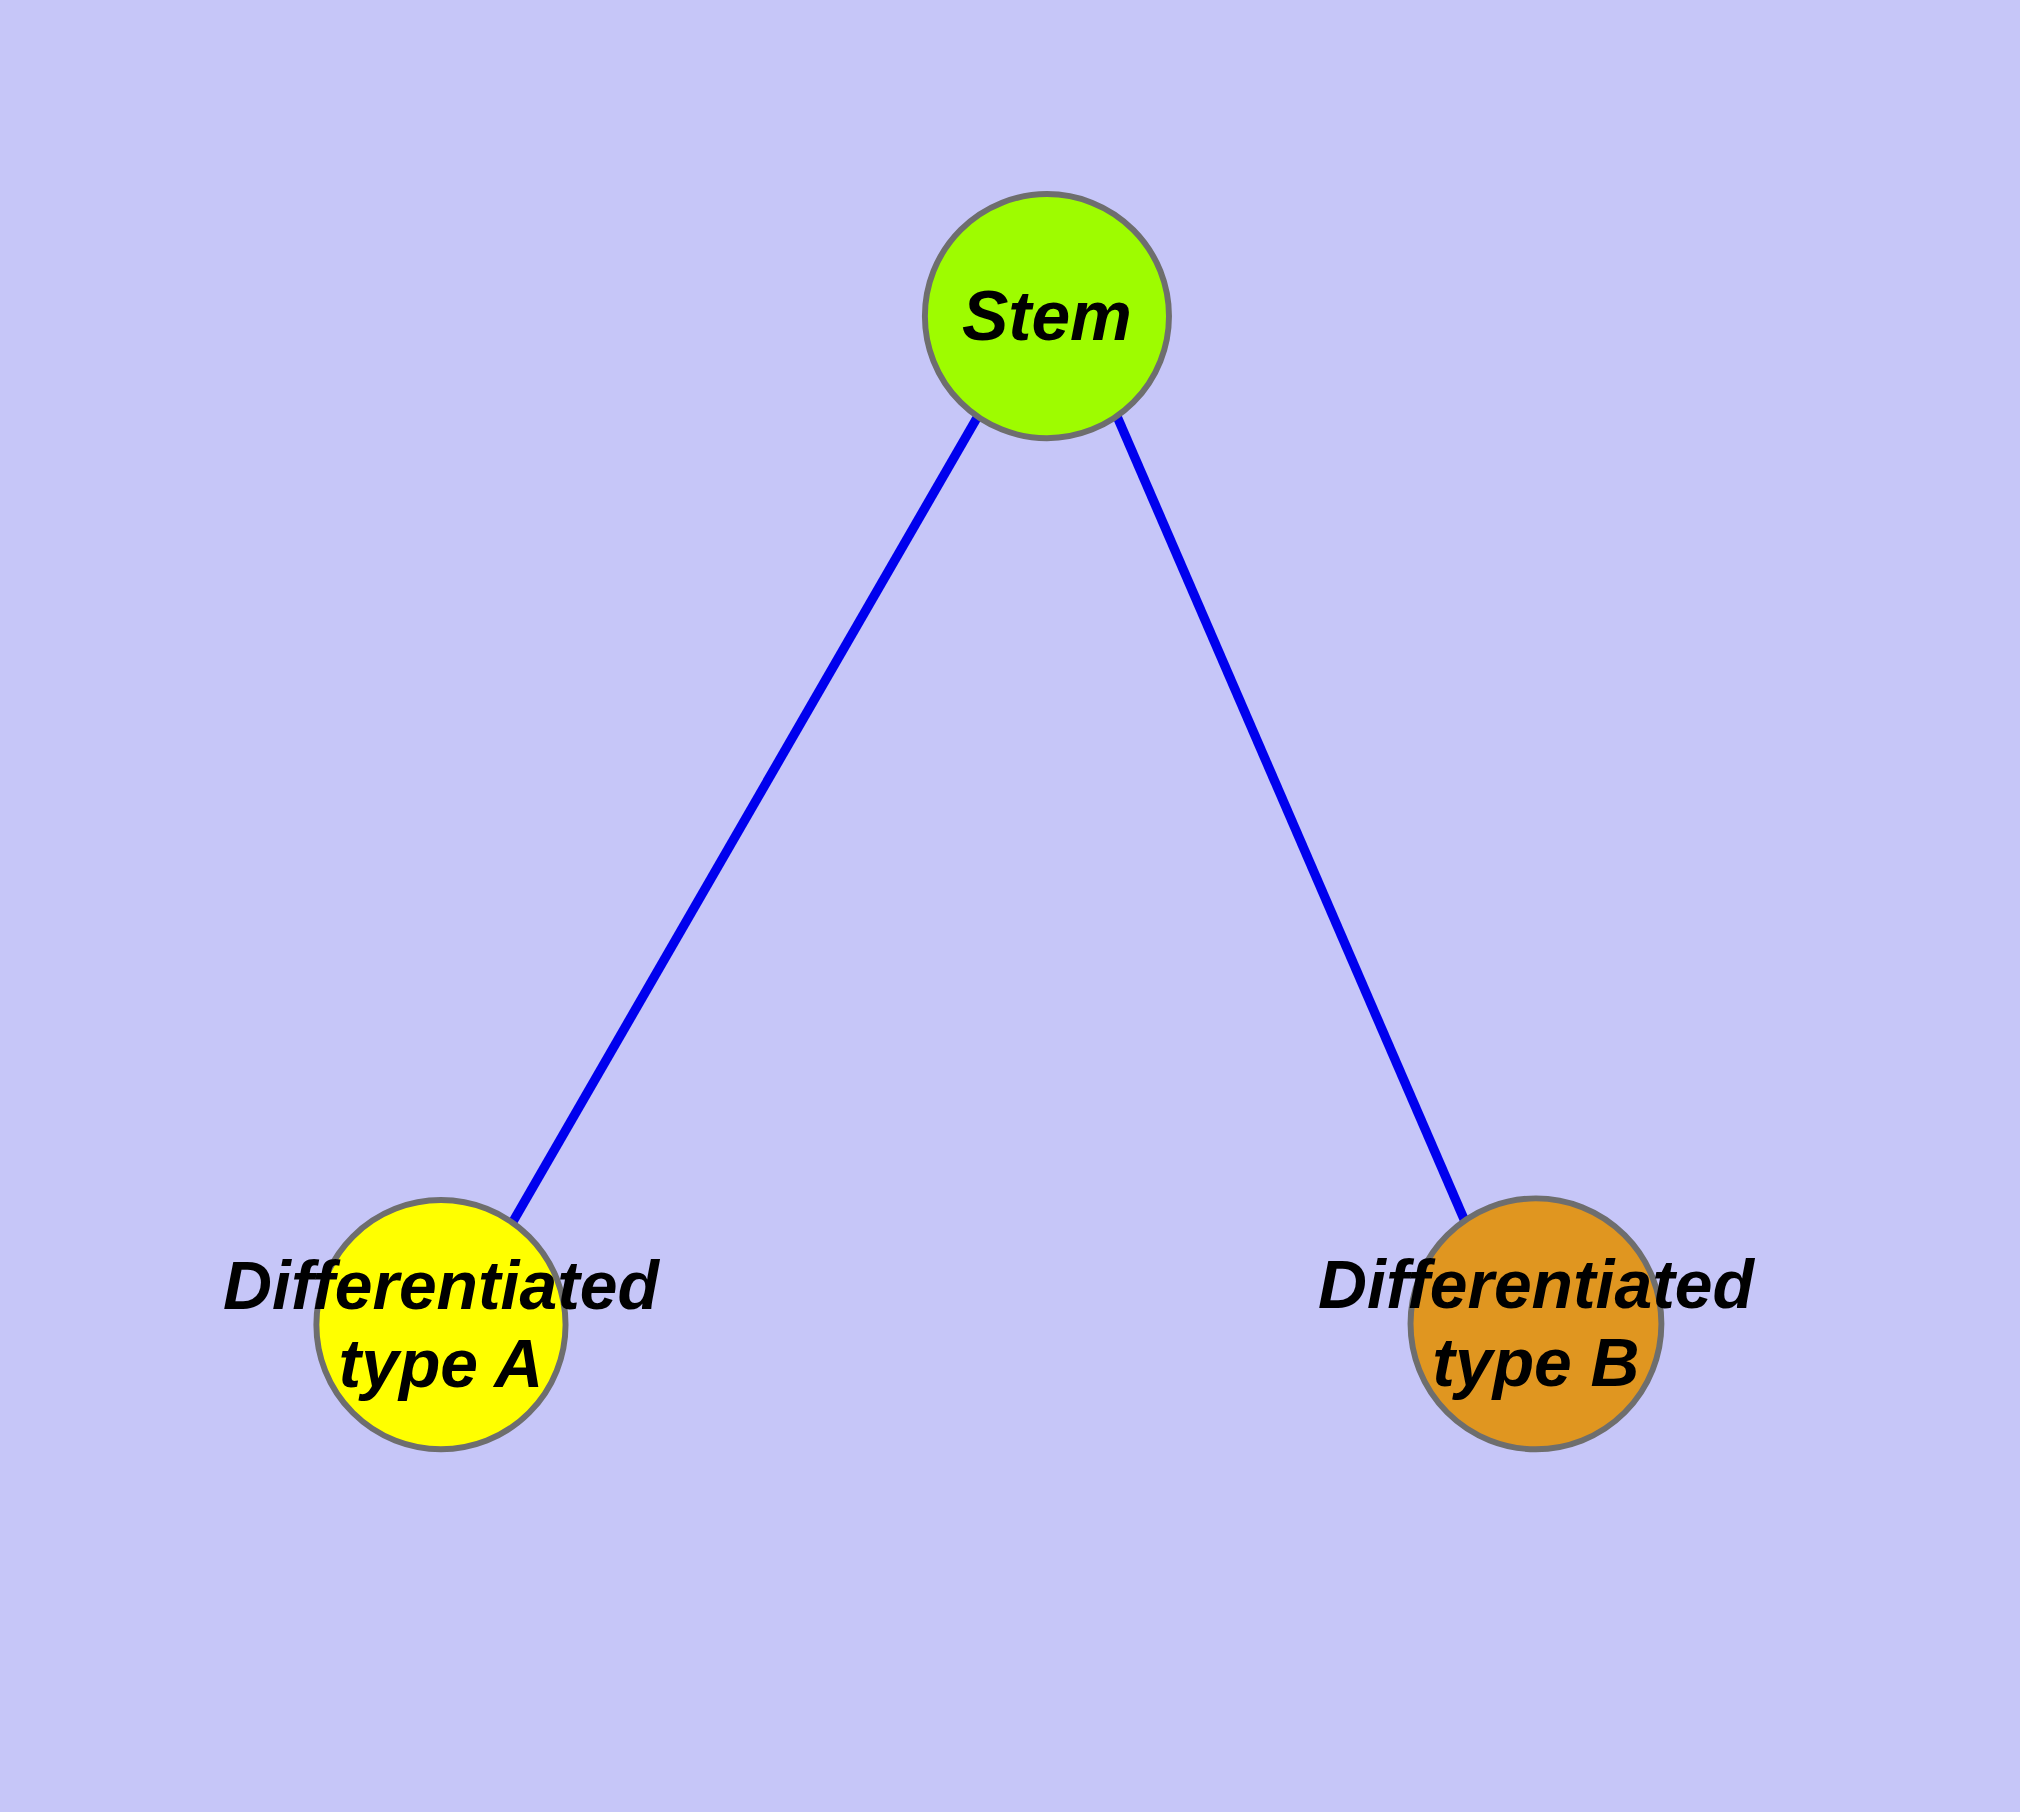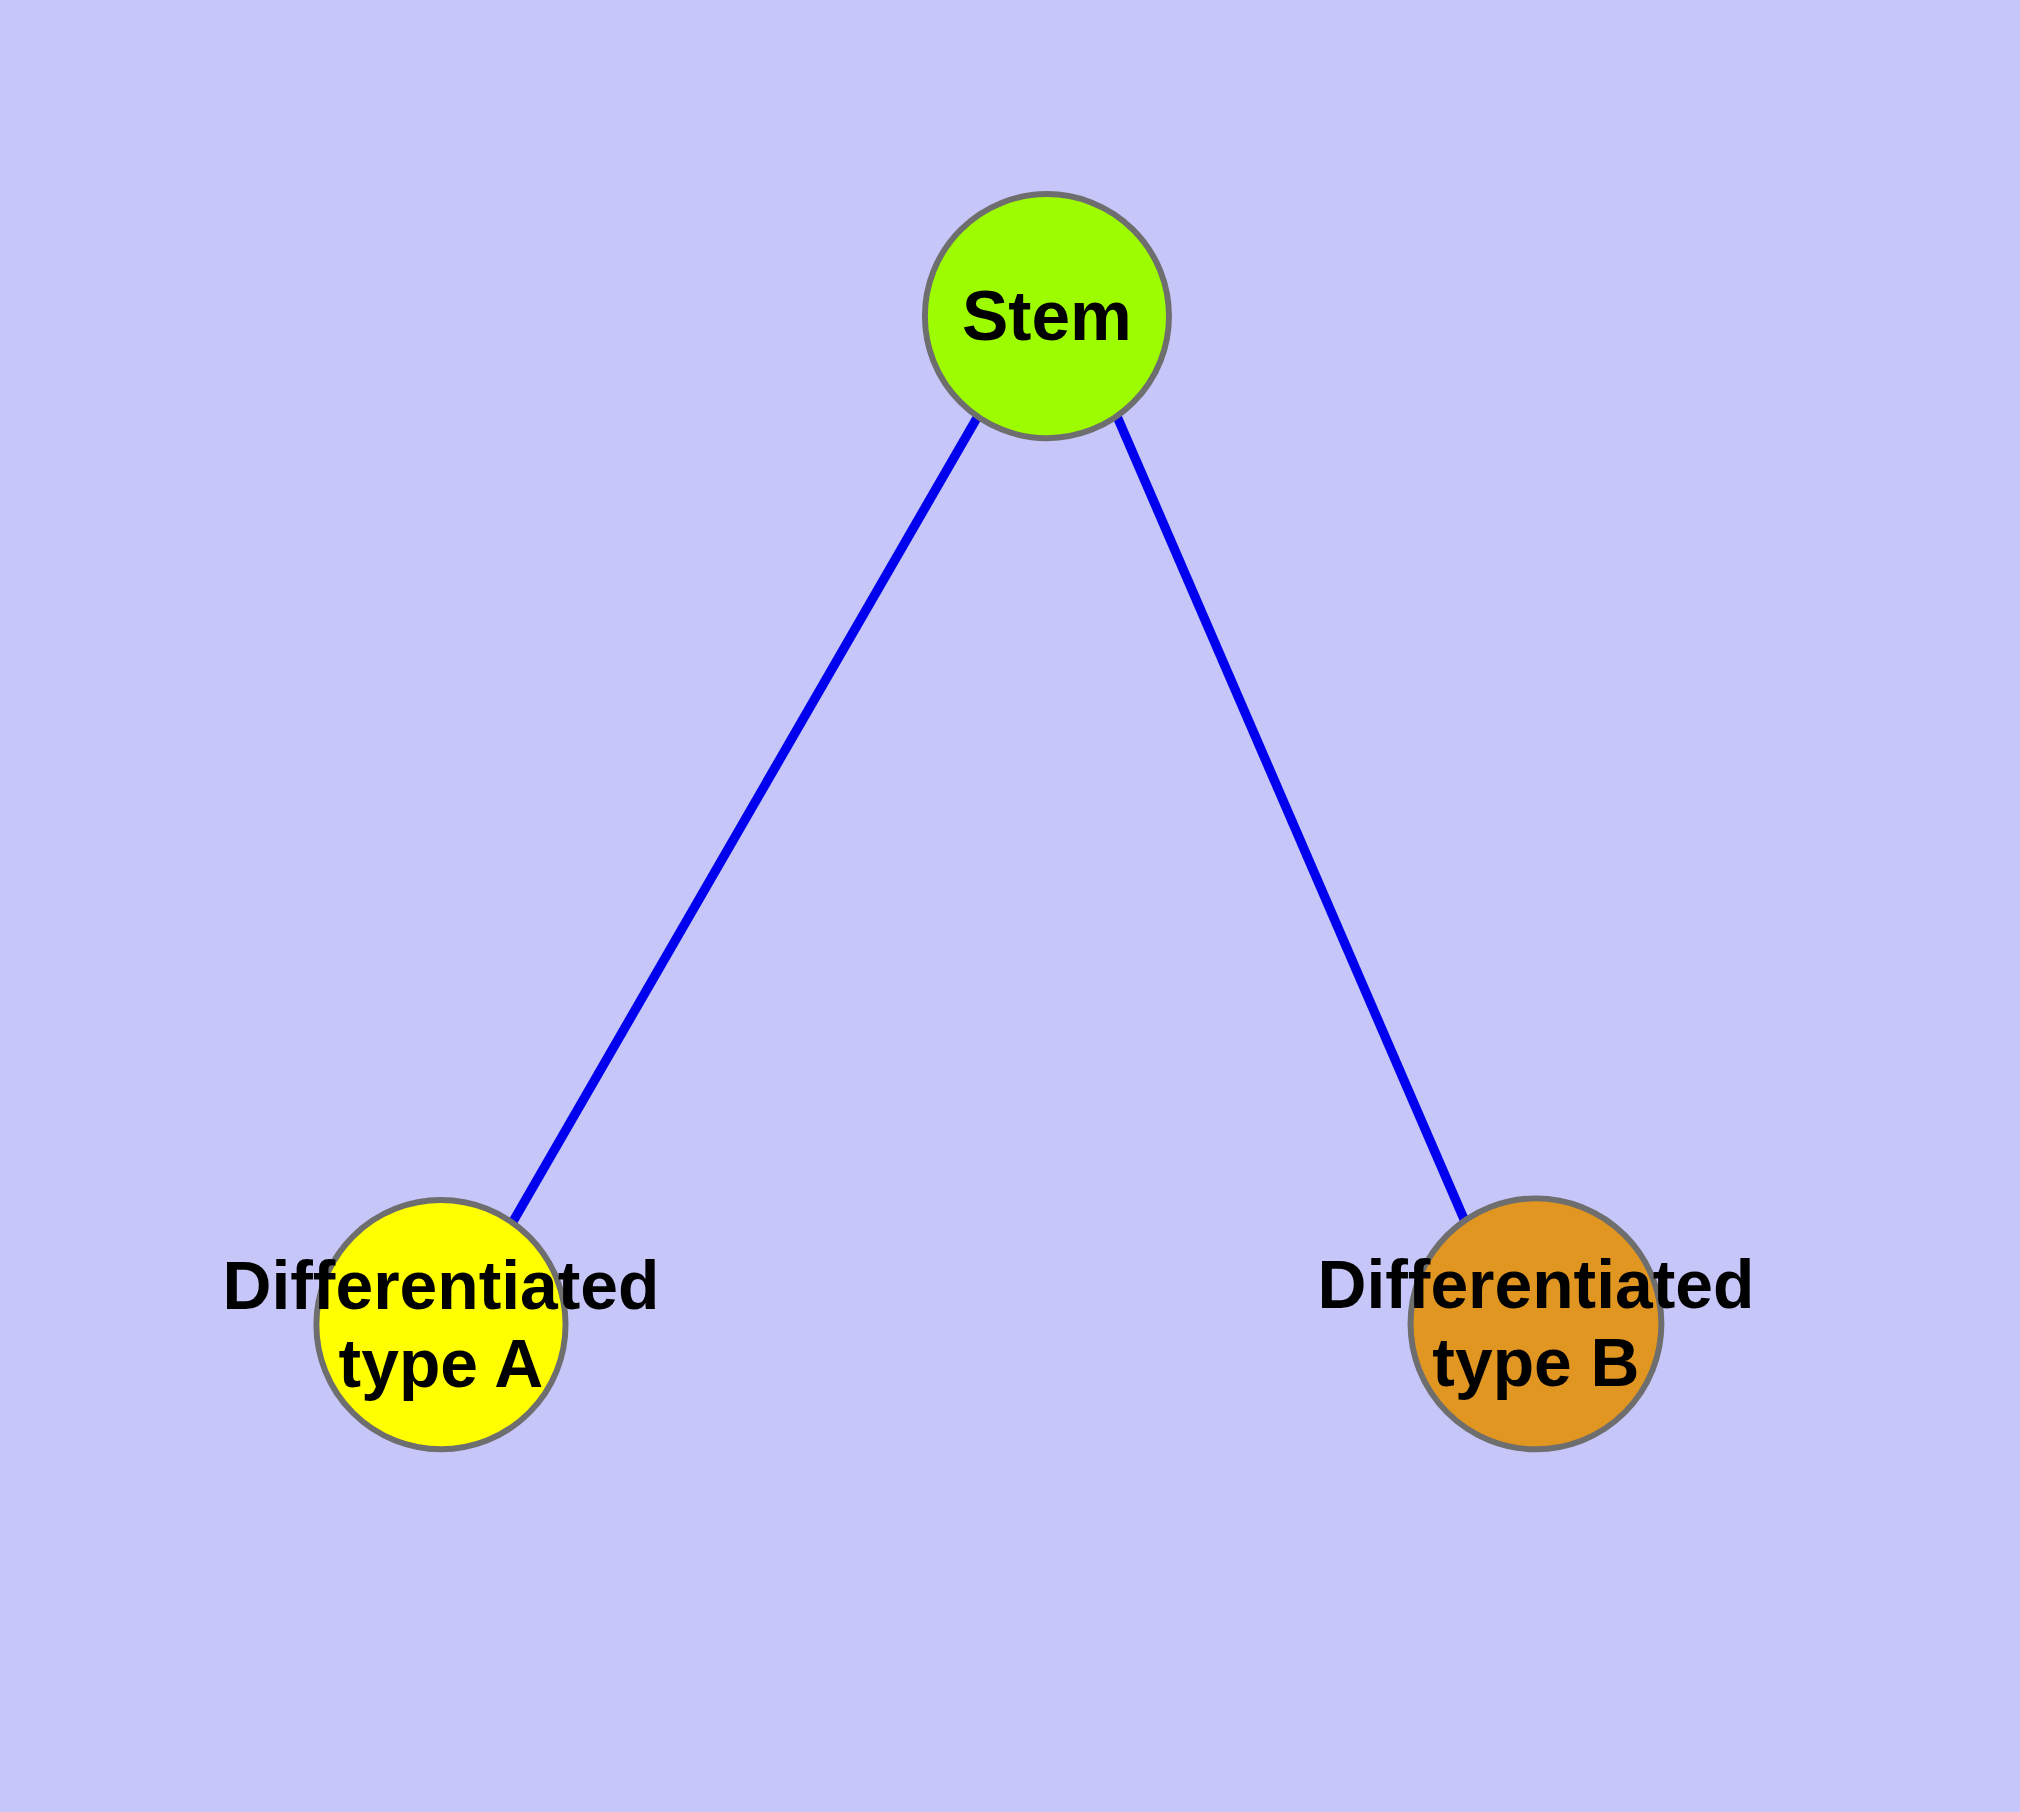--- a/index.html
+++ b/index.html
@@ -8,20 +8,21 @@
     padding: 0;
     background: #ffffff;
   }
   #canvas {
     position: relative;
     width: 2021px;
     height: 1812px;
     background: #c6c6f8;
     overflow: hidden;
     font-family: "Liberation Sans", "DejaVu Sans", sans-serif;
+    font-style: italic;
   }
   #graph-svg {
     position: absolute;
     left: 0;
     top: 0;
     width: 2021px;
     height: 1812px;
     display: block;
   }
   .node-label {

